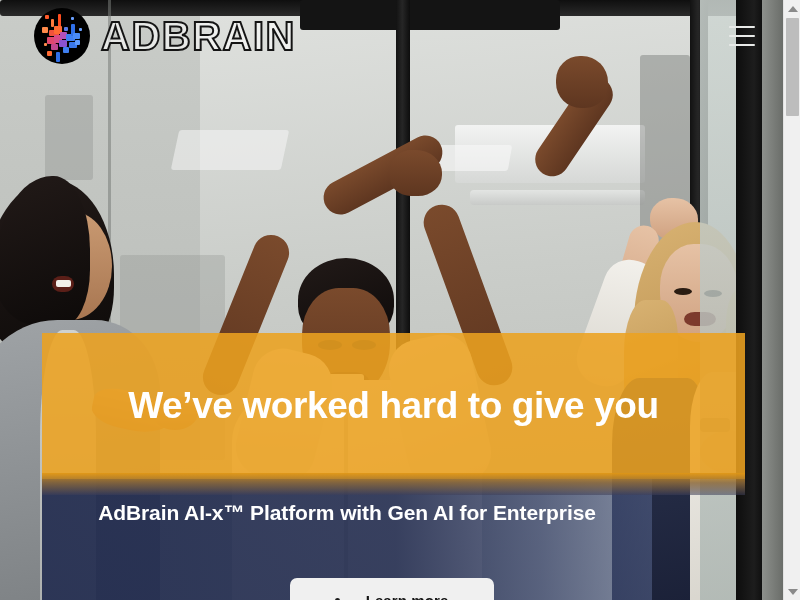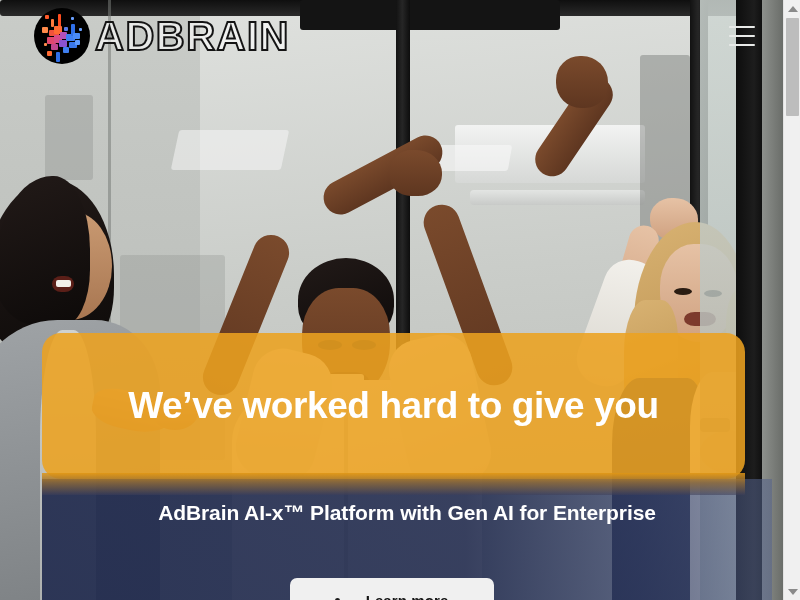--- a/index.html
+++ b/index.html
@@ -62,21 +62,21 @@
     position:absolute;
     left:0; top:0;
     width:783px;
     height:72px;
     z-index:40;
     display:flex;
     align-items:center;
     justify-content:space-between;
     padding:0 28px 0 34px;
   }
-  .brand { display:flex; align-items:center; gap:5px; }
+  .brand { display:flex; align-items:center; gap:11px; }
   .brand-mark {
     width:56px; height:56px;
     border-radius:50%;
     position:relative;
     overflow:hidden;
     background:#000;
     flex:0 0 auto;
   }
   .brand-mark .dots { position:absolute; inset:0; }
   .brand-mark .dots i {
@@ -111,35 +111,34 @@
     position:absolute;
     left:42px; top:333px;
     width:703px;
     height:146px;
     background:rgba(236,162,32,0.88);
     z-index:20;
     display:flex;
     flex-direction:column;
     align-items:center;
     justify-content:center;
-    border-radius:19px;
   }
   .hero-title {
     color:#ffffff;
     font-size:37px;
     font-weight:bold;
     line-height:1.62;
     text-align:center;
     letter-spacing:-0.4px;
     width:100%;
   }
   .hero-sub-panel {
     position:absolute;
     left:42px; top:479px;
-    width:730px;
+    width:610px;
     height:121px;
     z-index:21;
     background:linear-gradient(90deg, rgba(30,40,76,0.90) 0%, rgba(32,42,78,0.88) 58%, rgba(52,64,104,0.72) 82%, rgba(86,100,140,0.55) 100%);
     display:flex;
     flex-direction:column;
     align-items:center;
     padding-top:16px;
     gap:35px;
   }
   .hero-band-fade {

